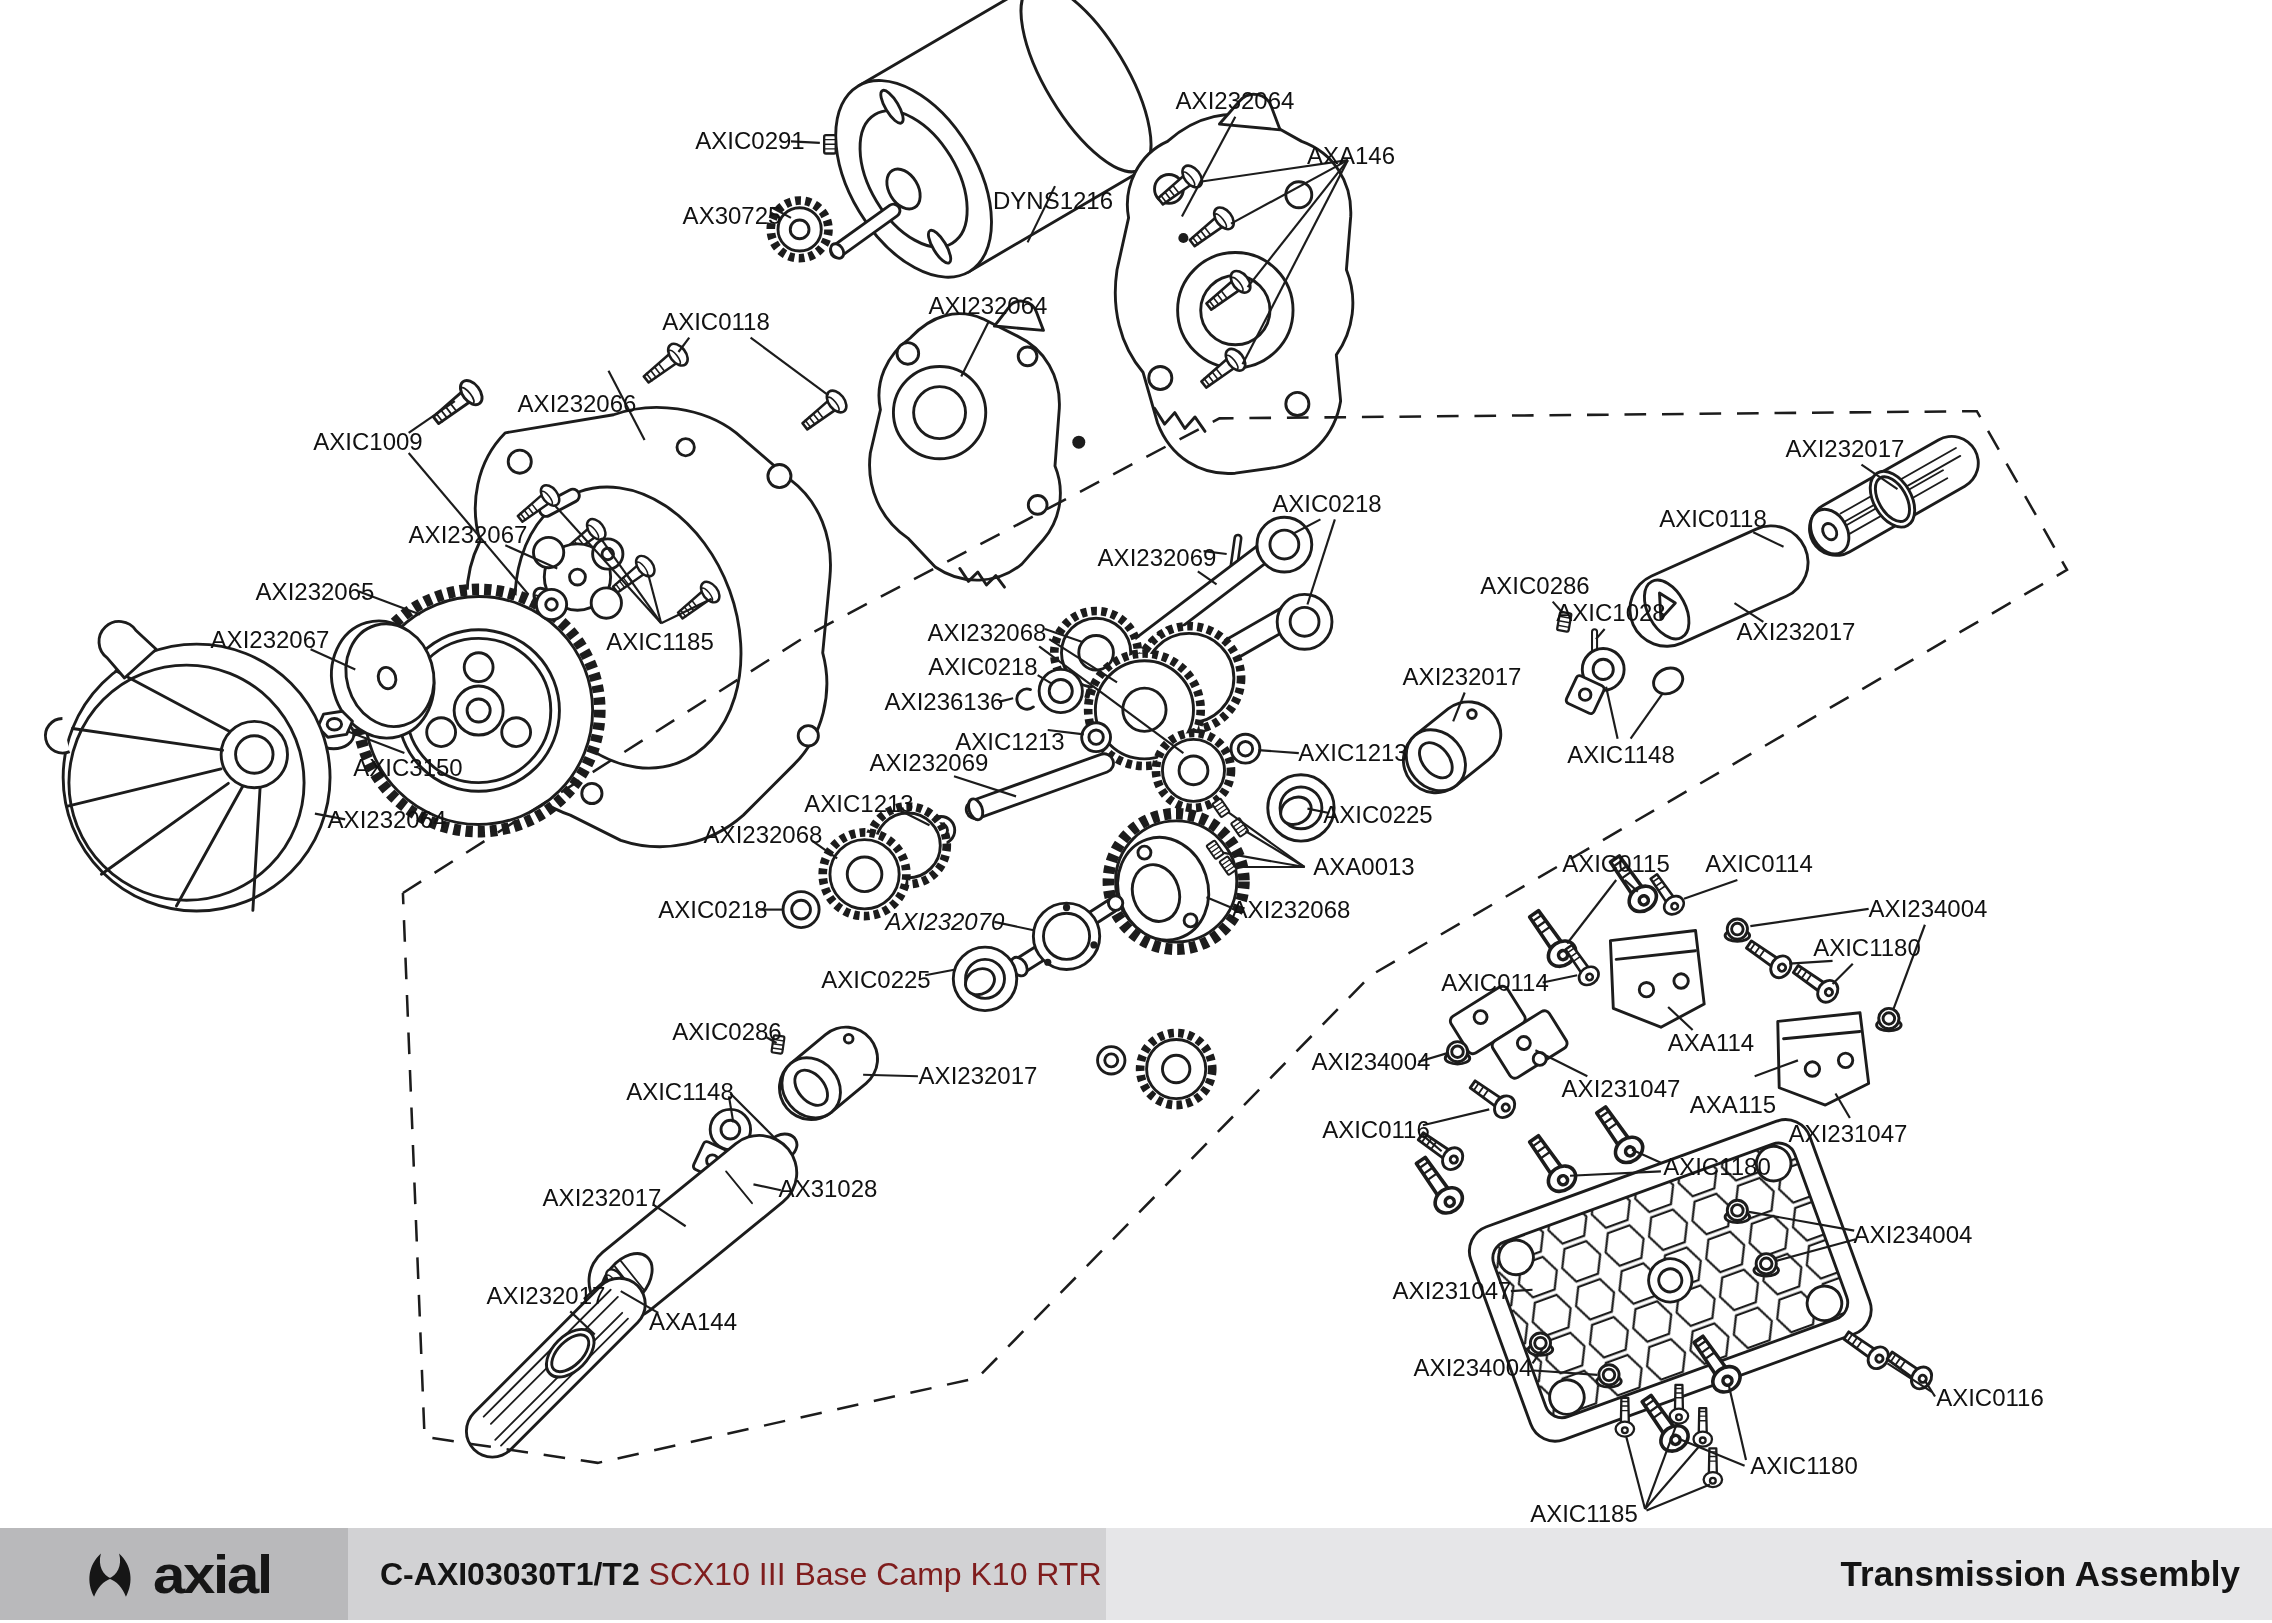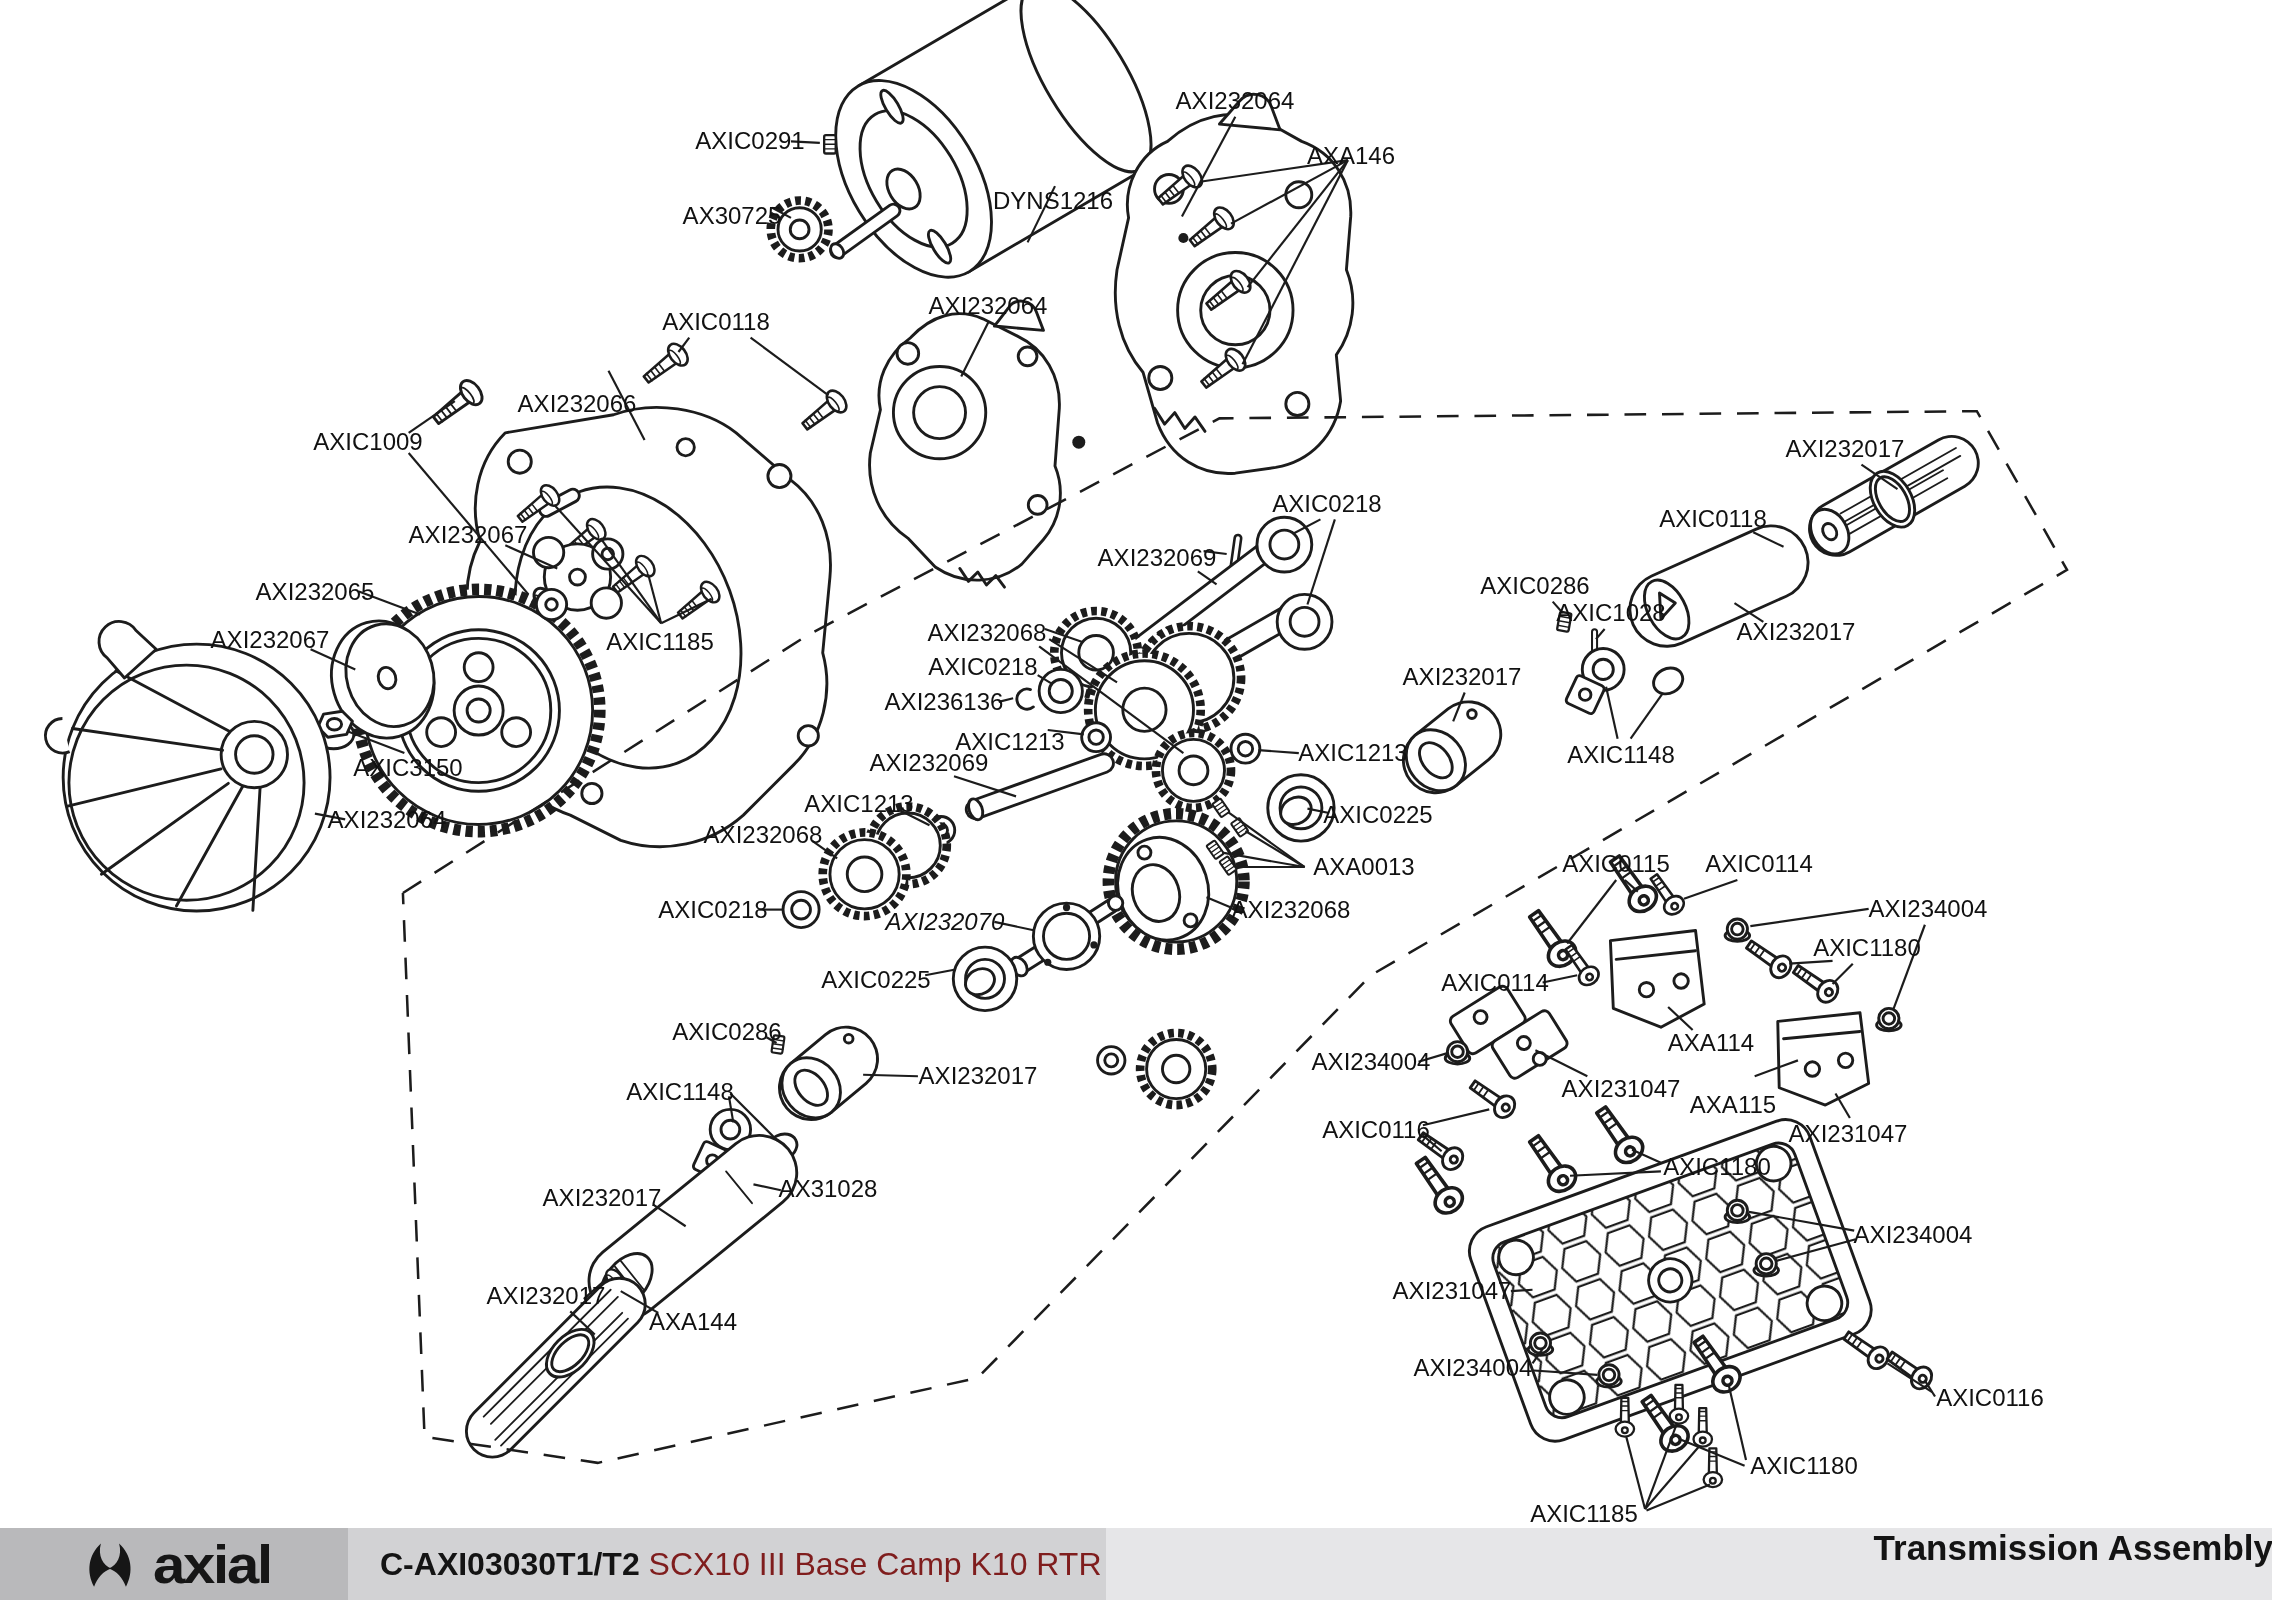--- a/index.html
+++ b/index.html
@@ -13,28 +13,28 @@
   .s{fill:#fff;stroke:#1c1c1c;stroke-width:4;stroke-linejoin:round;}
   .o{fill:none;stroke:#1c1c1c;stroke-width:4;stroke-linecap:round;stroke-linejoin:round;}
   .o2{fill:none;stroke:#1c1c1c;stroke-width:2.5;stroke-linecap:round;}
   .t{fill:#fff;stroke:#1c1c1c;stroke-width:16;stroke-dasharray:10 7;}
   .t2{fill:#fff;stroke:#1c1c1c;stroke-width:12;stroke-dasharray:8 6;}
   .rb{stroke:#1c1c1c;stroke-linecap:round;fill:none;}
   .rw{stroke:#fff;stroke-linecap:round;fill:none;}
   #leaders polyline{fill:none;stroke:#1c1c1c;stroke-width:3;}
   #dashes polyline{fill:none;stroke:#1c1c1c;stroke-width:3.5;stroke-dasharray:30 22;}
   
-  .footer{position:absolute;left:0;top:1528px;width:2273px;height:72px;display:flex;}
+  .footer{position:absolute;left:0;top:1528px;width:2273px;height:92px;display:flex;}
   .logo-block{width:348px;height:100%;display:flex;align-items:center;justify-content:center;gap:10px;}
   .brand-word{font-weight:bold;font-size:58px;letter-spacing:-2.2px;color:#161616;transform:scaleY(.92);}
   .title-block{width:758px;height:100%;display:flex;align-items:center;padding-left:32px;box-sizing:border-box;}
   .title-block .code{font-weight:bold;font-size:32px;color:#141414;white-space:pre;}
   .title-block .rest{font-weight:normal;font-size:32px;color:#7f1d1d;white-space:pre;}
-  .sheet-block{flex:1;height:100%;display:flex;justify-content:flex-end;
-               box-sizing:border-box;}
+  .sheet-block{flex:1;height:100%;display:flex;align-items:center;justify-content:flex-end;
+               padding-right:33px;box-sizing:border-box;}
   .sheet-block .sheet{font-weight:bold;font-size:35px;color:#141414;}
 </style>
 </head>
 <body>
 
 <div class="stage">
 
 <svg class="art" viewBox="0 0 3150 2250">
   <defs>
     <g id="s-flat">

